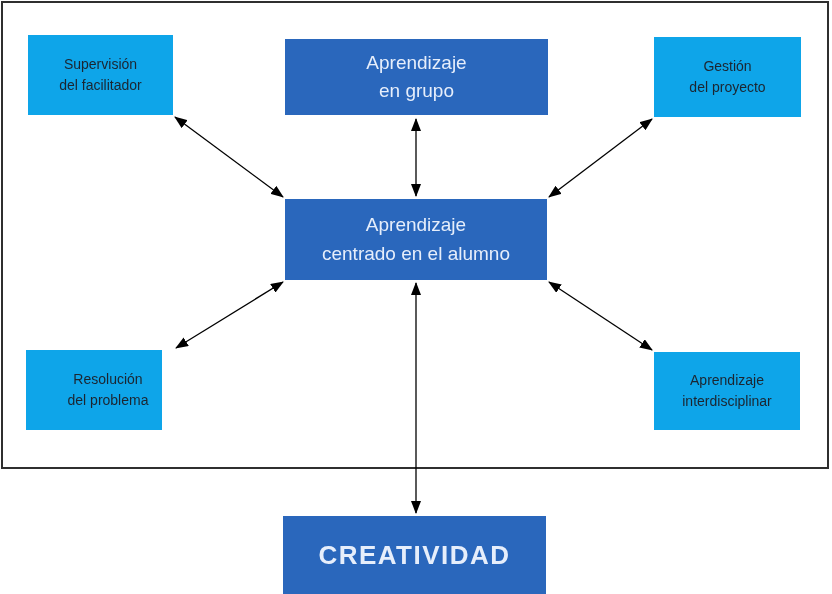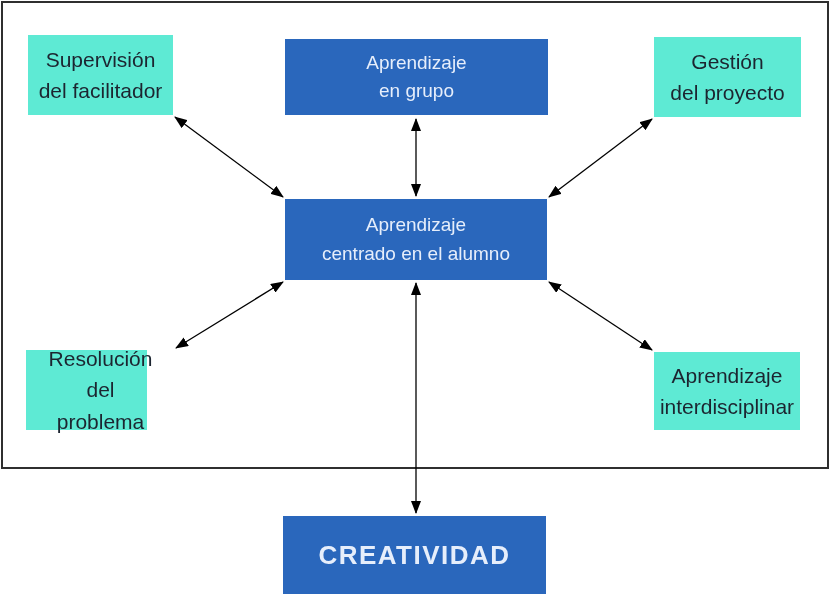--- a/index.html
+++ b/index.html
@@ -29,23 +29,23 @@
     position: absolute;
     display: flex;
     align-items: center;
     justify-content: center;
     text-align: center;
     white-space: pre-line;
     box-sizing: border-box;
     line-height: 1.5;
   }
   .node.light {
-    background: #5eead4;
+    background: #0ea5e9;
     color: #1c2530;
-    font-size: 21px;
+    font-size: 14px;
   }
   .node.dark {
     background: #2a67bc;
     color: #e6eefb;
     font-size: 19px;
   }
   .node.caps {
     font-size: 26px;
     font-weight: 600;
     letter-spacing: 1.5px;
@@ -75,21 +75,21 @@
 
   <div class="node dark" style="left:285px; top:39px; width:263px; height:76px;">Aprendizaje
 en grupo</div>
 
   <div class="node light" style="left:654px; top:37px; width:147px; height:80px;">Gestión
 del proyecto</div>
 
   <div class="node dark" style="left:285px; top:199px; width:262px; height:81px;">Aprendizaje
 centrado en el alumno</div>
 
-  <div class="node light" style="left:26px; top:350px; width:121px; height:80px;padding-left:28px;">Resolución
+  <div class="node light" style="left:26px; top:350px; width:136px; height:80px;padding-left:28px;">Resolución
 del problema</div>
 
   <div class="node light" style="left:654px; top:352px; width:146px; height:78px;">Aprendizaje
 interdisciplinar</div>
 
   <div class="node dark caps" style="left:283px; top:516px; width:263px; height:78px;">CREATIVIDAD</div>
 
   <svg id="arrows" viewBox="0 0 832 594" xmlns="http://www.w3.org/2000/svg">
     <defs>
       <marker id="ah" markerWidth="13" markerHeight="10" refX="12" refY="5" orient="auto-start-reverse" markerUnits="userSpaceOnUse">

